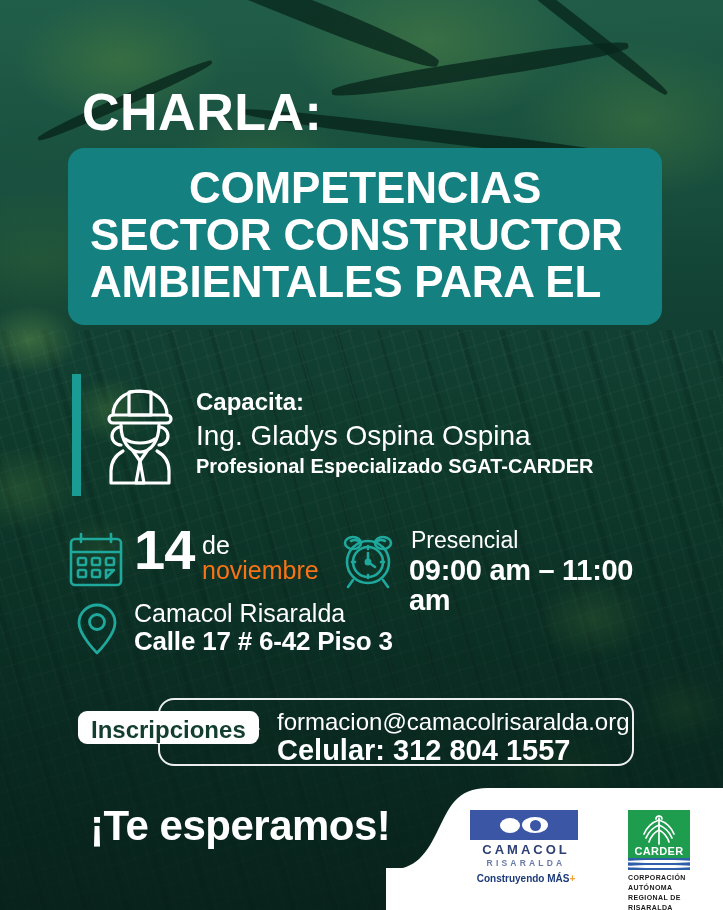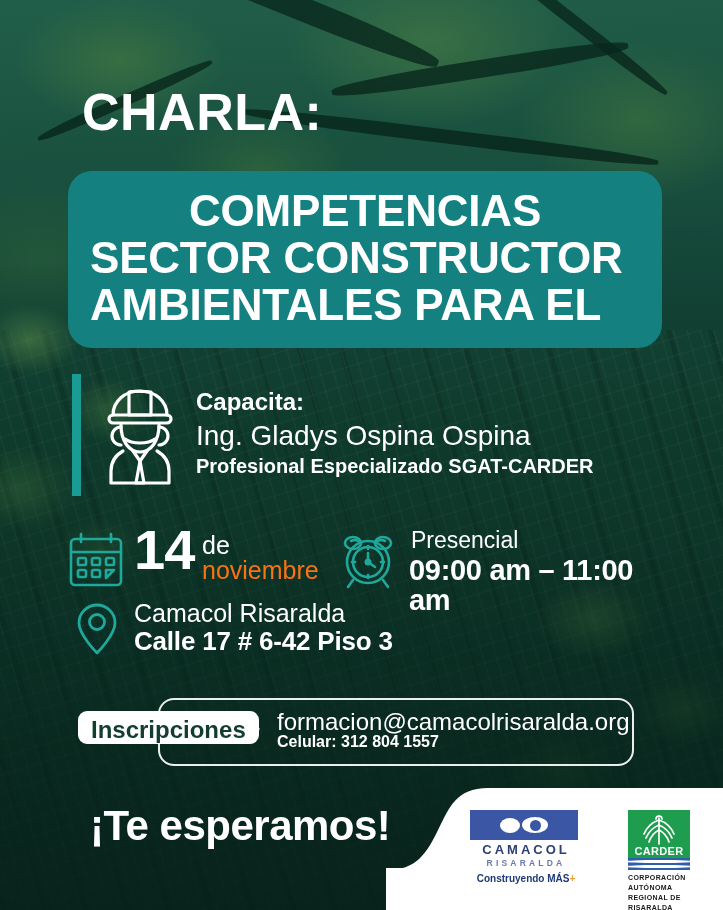--- a/index.html
+++ b/index.html
@@ -66,24 +66,23 @@
 
   .charla{
     position:absolute;left:82px;top:86px;
     font-size:52px;font-weight:bold;color:#ffffff;
     letter-spacing:.5px;line-height:1;
     font-stretch:condensed;
   }
 
   .title-box{
     position:absolute;left:68px;top:148px;width:594px;
-    background:#148080;border-radius:24px;
+    background:#148080;border-radius:16px;
     padding:16px 22px 20px 22px;
     box-sizing:border-box;
-    margin-top:23px;
   }
   .title-box .line{
     color:#ffffff;font-weight:bold;font-size:44px;line-height:1.07;
     letter-spacing:-.2px;white-space:nowrap;
   }
   .title-box .l1{text-align:center;}
   .title-box .l2{text-align:left;}
   .title-box .l3{text-align:left;}
 
   .accent-bar{
@@ -124,21 +123,21 @@
     position:absolute;left:78px;top:711px;
     background:#ffffff;border-radius:9px;
     padding:5px 13px 0 13px;
     color:#133d2e;font-size:24px;font-weight:bold;line-height:1.15;
   }
   .insc-chevron{
     position:absolute;left:252px;top:714px;
     color:#ffffff;font-size:26px;font-weight:bold;line-height:1;
   }
   .insc-mail{position:absolute;left:277px;top:708px;color:#ffffff;font-size:24px;line-height:1.18;}
-  .insc-tel{position:absolute;left:277px;top:733px;color:#ffffff;font-size:16px;line-height:1.18;font-weight:600;}
+  .insc-tel{position:absolute;left:277px;top:733px;color:#ffffff;font-size:29px;line-height:1.18;font-weight:600;}
 
   .esperamos{
     position:absolute;left:90px;top:805px;
     color:#ffffff;font-size:42px;font-weight:bold;line-height:1;letter-spacing:-.5px;
   }
 
   
   .footer-panel{
     position:absolute;left:0;top:788px;width:723px;height:122px;
   }

